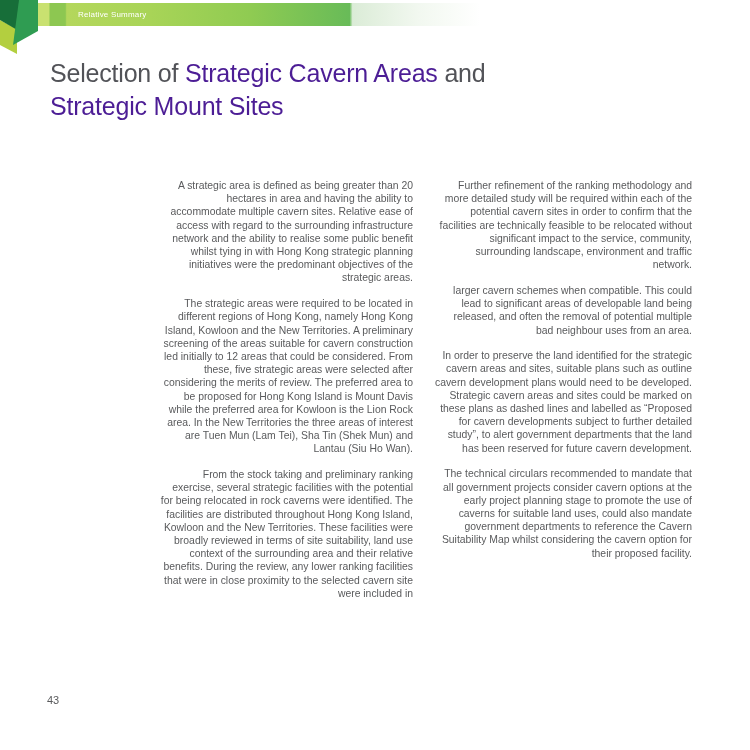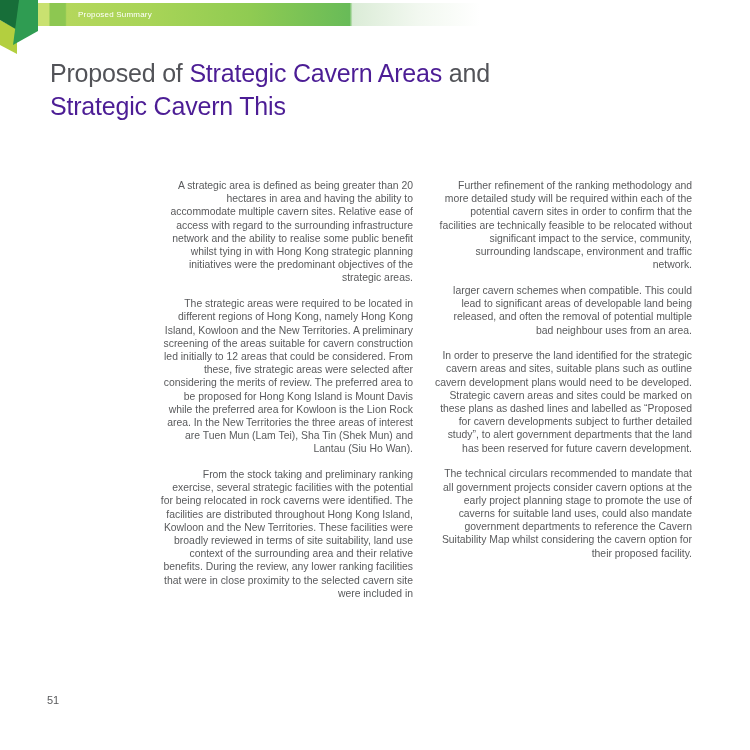--- a/index.html
+++ b/index.html
@@ -59,40 +59,40 @@
     position:absolute;left:47px;top:694px;
     font-size:11px;color:#595a5c;
   }
 </style>
 </head>
 <body>
 
 <div class="page">
 
   <div class="header-band">
-    <span class="header-label">Proposed Summary</span>
+    <span class="header-label">Relative Summary</span>
   </div>
 
   <svg class="brand-logo" viewBox="0 0 60 60" xmlns="http://www.w3.org/2000/svg">
     <polygon points="0,20 17,29 17,54 0,45" fill="#b3cf3f"></polygon>
     <polygon points="0,0 19,0 19,31 0,20" fill="#176e39"></polygon>
     <polygon points="19,0 38,0 38,31 13,45" fill="#2f9c52"></polygon>
   </svg>
 
-  <h1 class="page-title"><span>Proposed of </span><span class="blue">Strategic Cavern Areas</span><span> and</span><br><span class="blue">Strategic Cavern This</span></h1>
+  <h1 class="page-title"><span>Selection of </span><span class="blue">Strategic Cavern Areas</span><span> and</span><br><span class="blue">Strategic Mount Sites</span></h1>
 
   <div class="columns">
     <div class="col left">
       <p>A strategic area is defined as being greater than 20 hectares in area and having the ability to accommodate multiple cavern sites. Relative ease of access with regard to the surrounding infrastructure network and the ability to realise some public benefit whilst tying in with Hong Kong strategic planning initiatives were the predominant objectives of the strategic areas.</p>
       <p>The strategic areas were required to be located in different regions of Hong Kong, namely Hong Kong Island, Kowloon and the New Territories. A preliminary screening of the areas suitable for cavern construction led initially to 12 areas that could be considered. From these, five strategic areas were selected after considering the merits of review. The preferred area to be proposed for Hong Kong Island is Mount Davis while the preferred area for Kowloon is the Lion Rock area. In the New Territories the three areas of interest are Tuen Mun (Lam Tei), Sha Tin (Shek Mun) and Lantau (Siu Ho Wan).</p>
       <p>From the stock taking and preliminary ranking exercise, several strategic facilities with the potential for being relocated in rock caverns were identified. The facilities are distributed throughout Hong Kong Island, Kowloon and the New Territories. These facilities were broadly reviewed in terms of site suitability, land use context of the surrounding area and their relative benefits. During the review, any lower ranking facilities that were in close proximity to the selected cavern site were included in</p>
     </div>
     <div class="col right">
       <p>Further refinement of the ranking methodology and more detailed study will be required within each of the potential cavern sites in order to confirm that the facilities are technically feasible to be relocated without significant impact to the service, community, surrounding landscape, environment and traffic network.</p>
       <p>larger cavern schemes when compatible. This could lead to significant areas of developable land being released, and often the removal of potential multiple bad neighbour uses from an area.</p>
       <p>In order to preserve the land identified for the strategic cavern areas and sites, suitable plans such as outline cavern development plans would need to be developed. Strategic cavern areas and sites could be marked on these plans as dashed lines and labelled as “Proposed for cavern developments subject to further detailed study”, to alert government departments that the land has been reserved for future cavern development.</p>
       <p>The technical circulars recommended to mandate that all government projects consider cavern options at the early project planning stage to promote the use of caverns for suitable land uses, could also mandate government departments to reference the Cavern Suitability Map whilst considering the cavern option for their proposed facility.</p>
     </div>
   </div>
 
-  <span class="page-number">51</span>
+  <span class="page-number">43</span>
 
 </div>
 
 </body></html>

